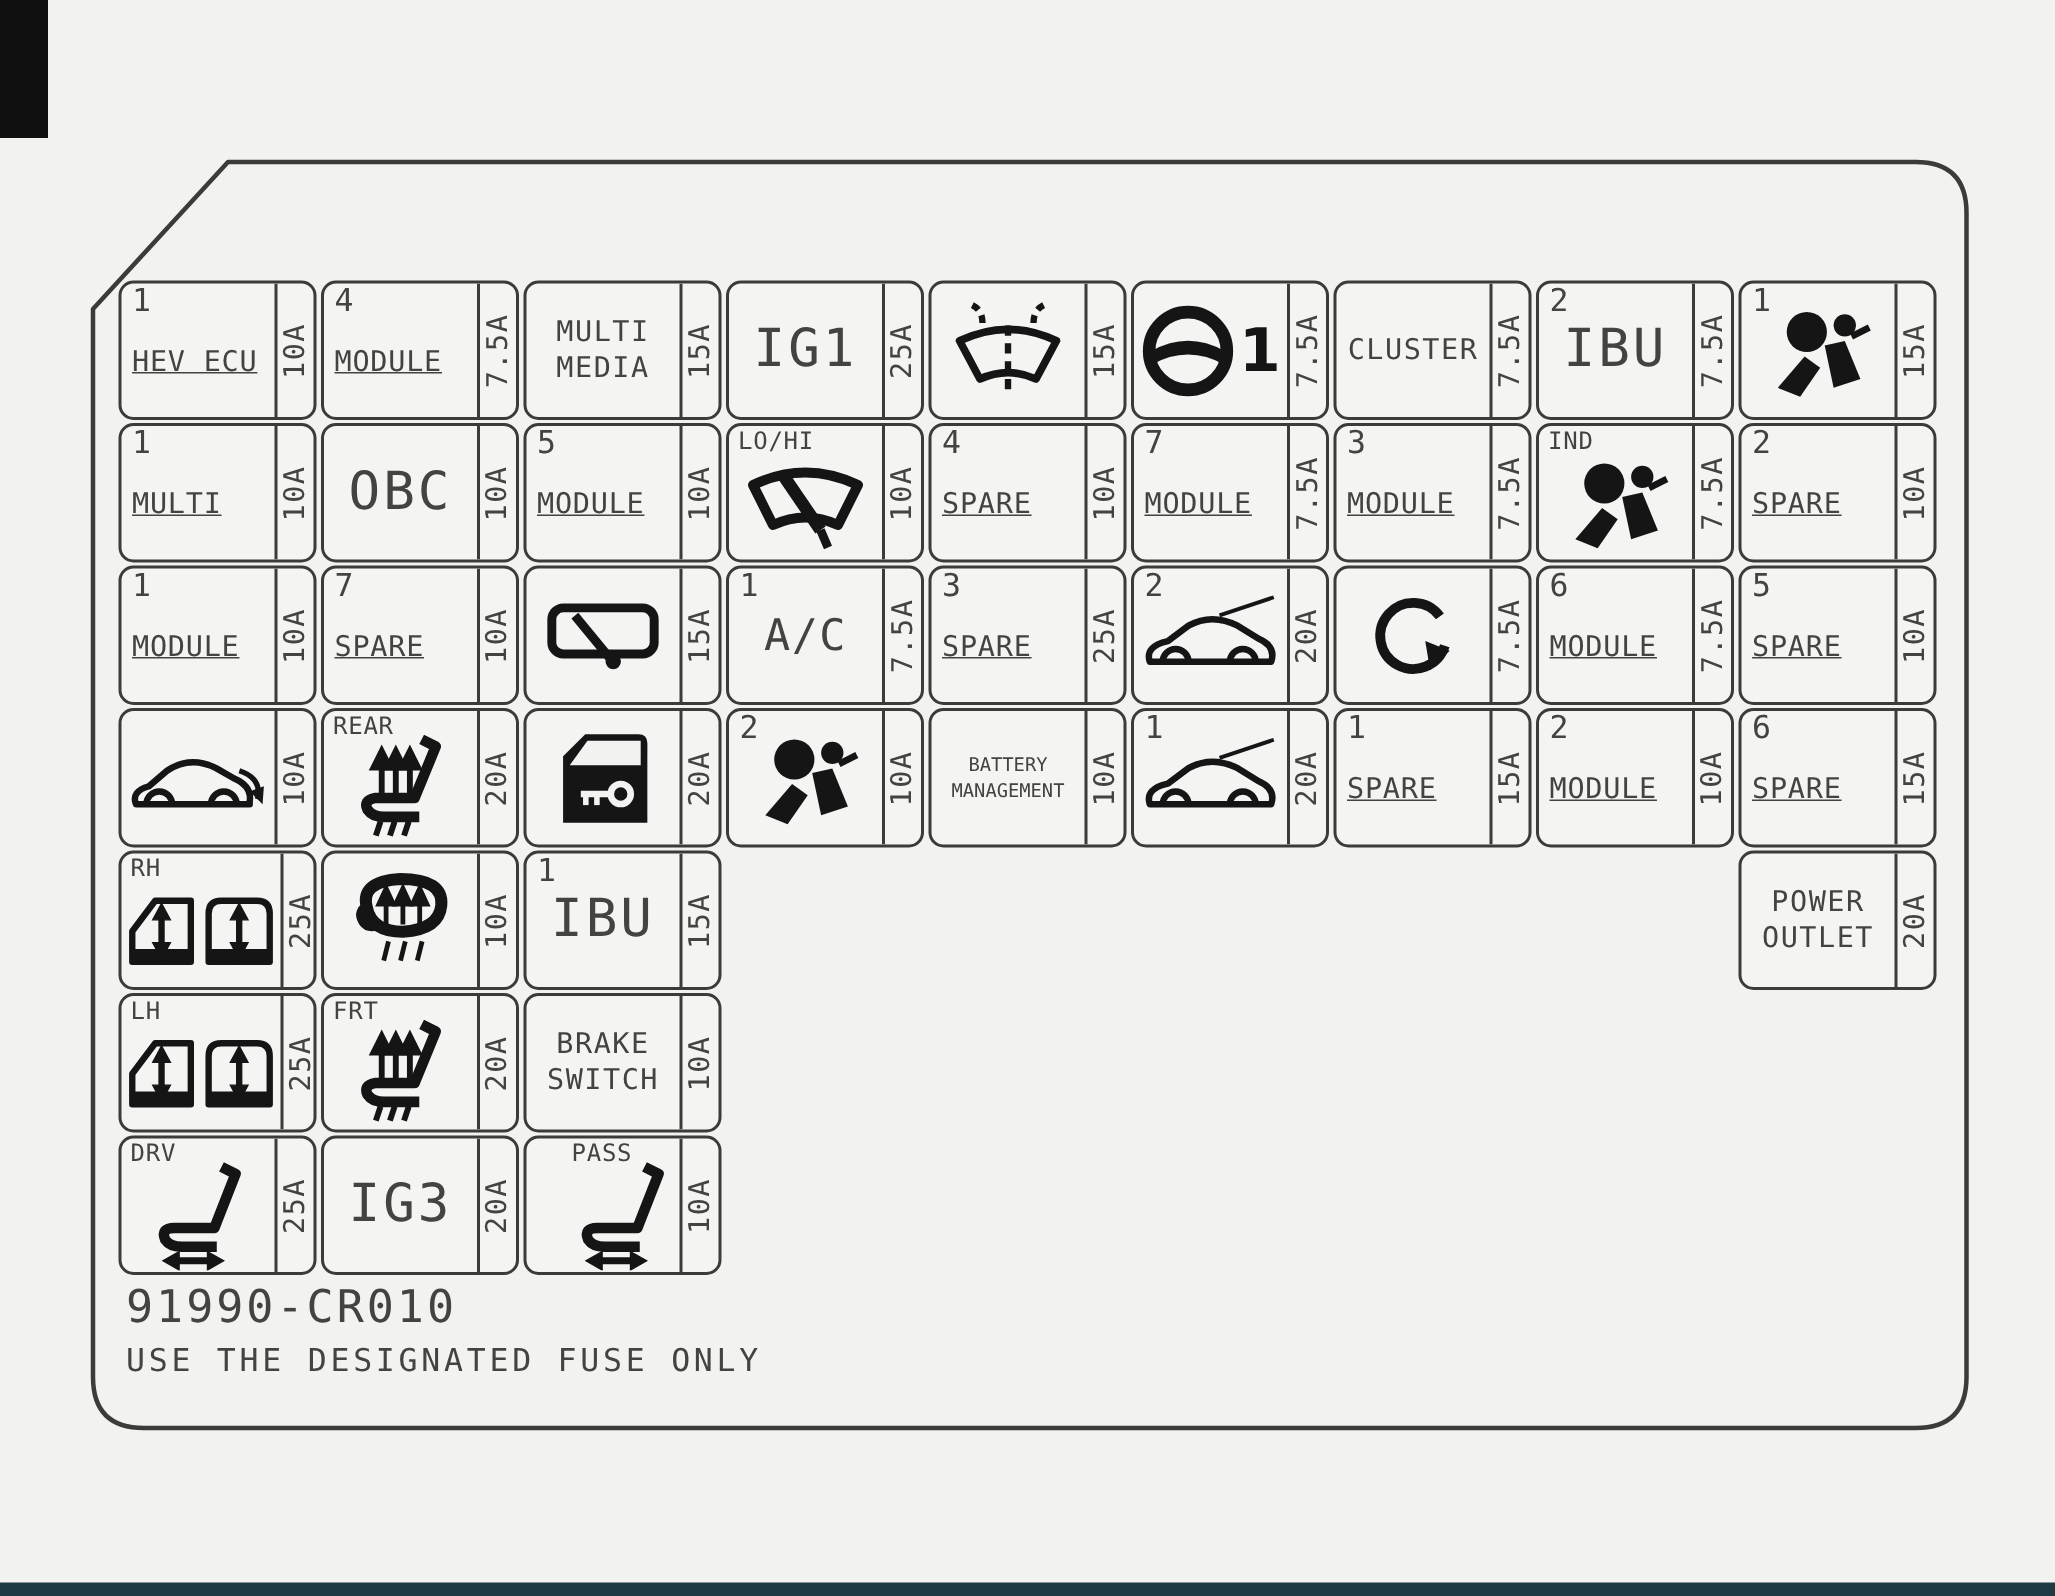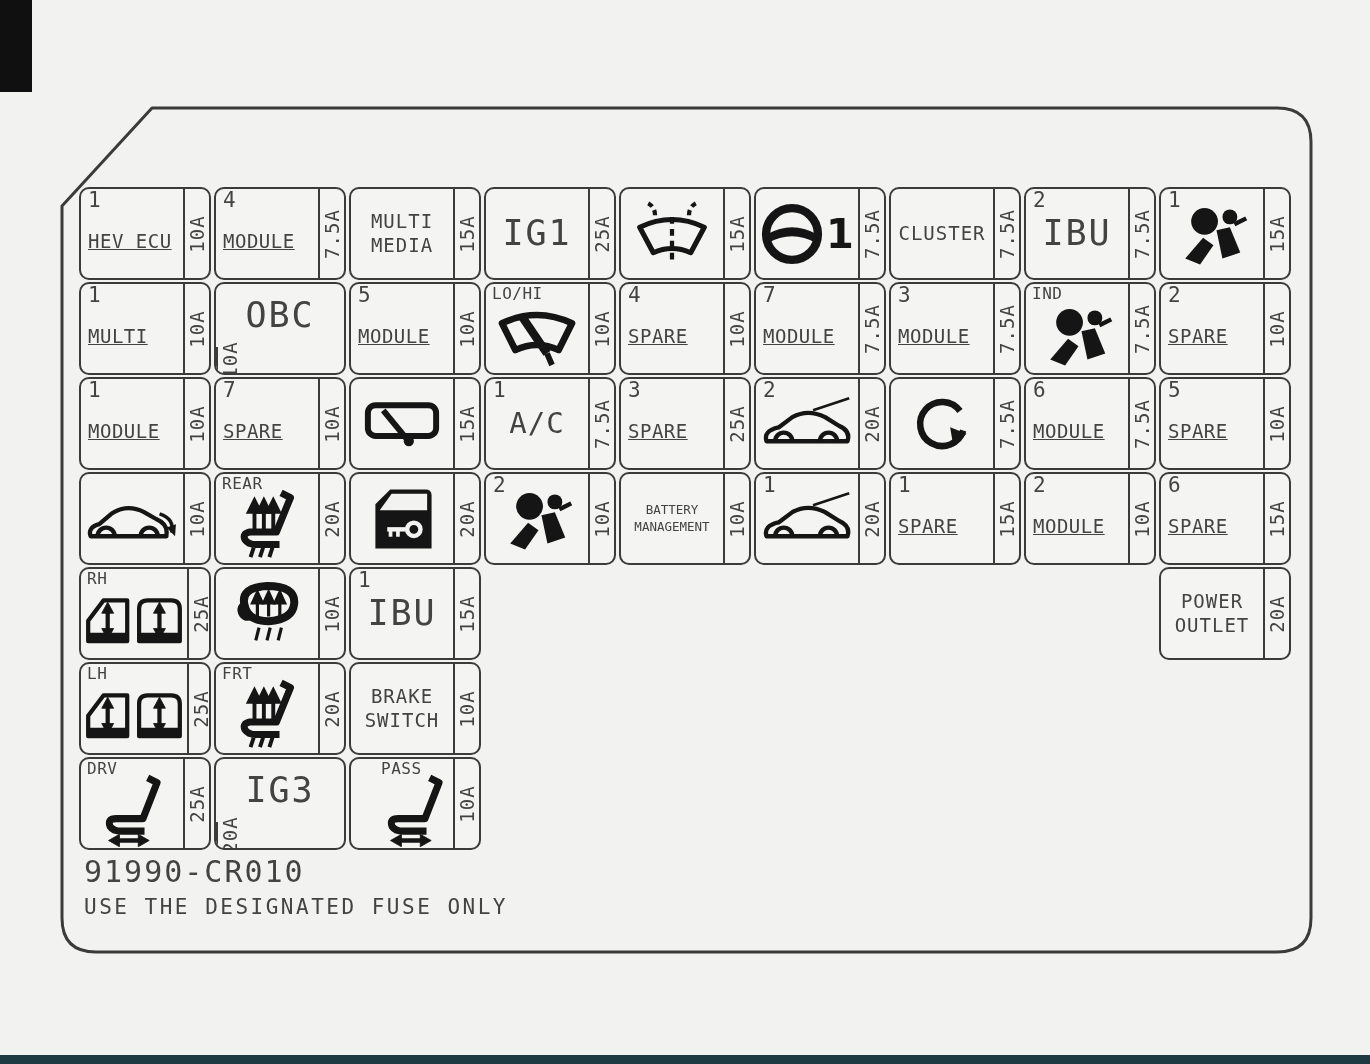--- a/index.html
+++ b/index.html
@@ -186,21 +186,21 @@
     </div>
     <div class="cell" style="grid-area: 2 / 1;">
       <div class="main">
         <span class="num">1</span>
         <div class="label offset">MULTI</div>
       </div>
       <div class="amp">
         <span>10A</span>
       </div>
     </div>
-    <div class="cell" style="grid-area: 2 / 2; flex-direction: column;">
+    <div class="cell" style="grid-area: 2 / 2;">
       <div class="main">
         <div class="label lg">OBC</div>
       </div>
       <div class="amp">
         <span>10A</span>
       </div>
     </div>
     <div class="cell" style="grid-area: 2 / 3;">
       <div class="main">
         <span class="num">5</span>
@@ -639,21 +639,21 @@
     <polygon points="16,86 30,78 30,94"></polygon>
     <polygon points="68,86 54,78 54,94"></polygon>
    </g>
   </svg>
         </span>
       </div>
       <div class="amp">
         <span>25A</span>
       </div>
     </div>
-    <div class="cell" style="grid-area: 7 / 2; flex-direction: column;">
+    <div class="cell" style="grid-area: 7 / 2;">
       <div class="main">
         <div class="label lg">IG3</div>
       </div>
       <div class="amp">
         <span>20A</span>
       </div>
     </div>
     <div class="cell" style="grid-area: 7 / 3; padding-left: 24px;">
       <div class="main has-corner">
         <span class="corner">PASS</span>

